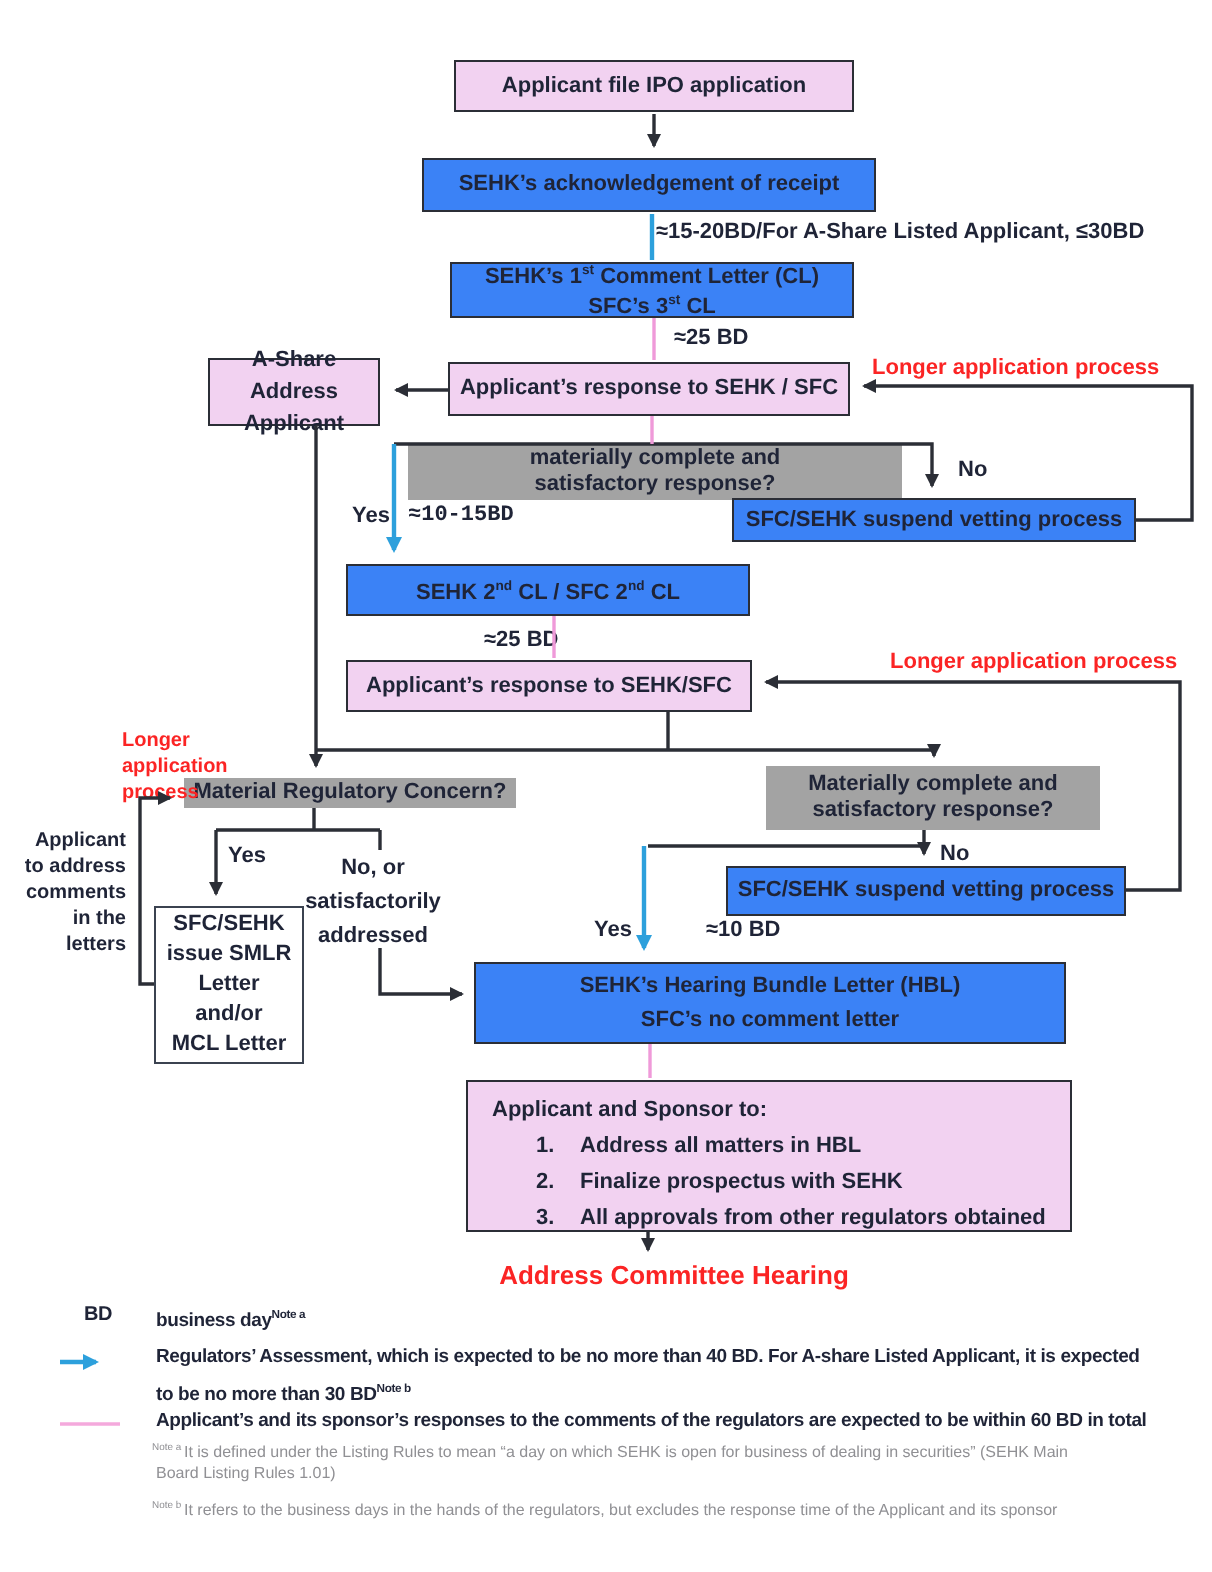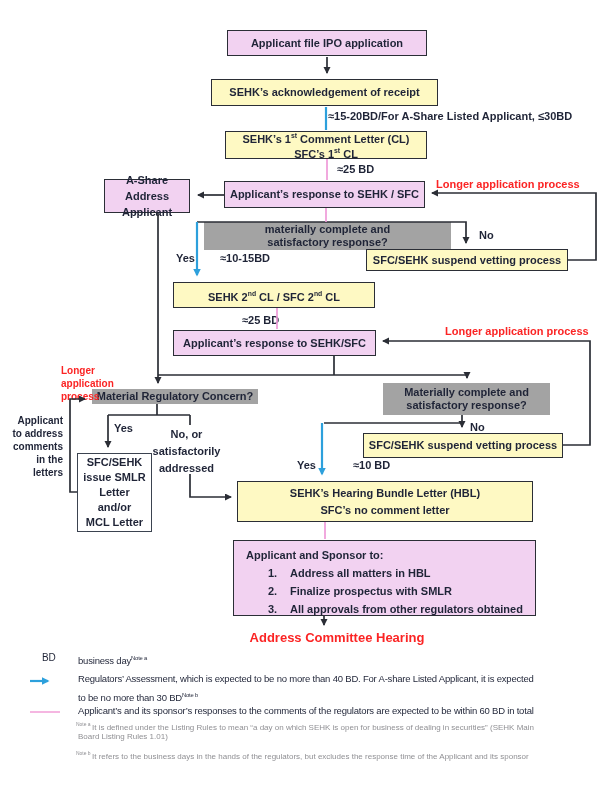--- a/index.html
+++ b/index.html
@@ -2,58 +2,58 @@
 <html><head>
 <meta charset="utf-8">
 <style>
   html,body{margin:0;padding:0;background:#ffffff;}
   #canvas{position:relative;width:606px;height:786px;background:#ffffff;overflow:hidden;
           font-family:"Liberation Sans","DejaVu Sans",sans-serif;color:#1f2437;}
   .node{position:absolute;box-sizing:border-box;border:1.6px solid #2b2e36;
         display:flex;flex-direction:column;align-items:center;justify-content:center;
         text-align:center;font-weight:600;font-size:11px;line-height:13px;color:#1f2437;}
   .pink{background:#f2d2f1;}
-  .blue{background:#fef9c3;}
+  .blue{background:#3b82f6;}
   .white{background:#ffffff;}
   .yellow{position:absolute;box-sizing:border-box;background:#a3a3a3;border:none;
           display:flex;flex-direction:column;align-items:center;justify-content:center;
           text-align:center;font-weight:600;font-size:11px;line-height:13px;color:#1f2437;}
   .lbl{position:absolute;font-weight:600;font-size:11px;line-height:13px;color:#1f2437;white-space:nowrap;}
   .red{color:#fb2424;}
   .pre{white-space:pre-line;}
   .sup{font-size:0.62em;vertical-align:super;}
   .b{font-weight:800;}
   .cl-line{line-height:12.5px;}
   .hbl-line{line-height:17px;}
   #svg-layer{position:absolute;left:0;top:0;z-index:20;pointer-events:none;}
   .node,.yellow,.lbl{z-index:10;}
   .sponsor-box{align-items:flex-start;justify-content:flex-start;text-align:left;padding:8px 8px 0 12px;}
   .sp-item{display:flex;margin:5px 0 0 22px;}
   .sp-num{width:22px;flex:0 0 22px;}
   .hearing{position:absolute;font-weight:700;font-size:13px;color:#fb2424;text-align:center;white-space:nowrap;}
-  .leg{position:absolute;font-weight:400;font-size:9.5px;letter-spacing:-0.2px;line-height:12px;color:#1f2437;white-space:nowrap;}
+  .leg{position:absolute;font-weight:700;font-size:9.5px;letter-spacing:-0.2px;line-height:12px;color:#1f2437;white-space:nowrap;}
   .note{position:absolute;font-weight:400;font-size:8px;line-height:11px;color:#909094;white-space:nowrap;}
   .small-lbl{font-size:10px;}
 </style>
 </head>
 <body>
 
 <div id="canvas">
 
   <div class="node pink" style="left:227px;top:30px;width:200px;height:26px;">
     <span>Applicant file IPO application</span>
   </div>
 
   <div class="node blue" style="left:211px;top:79px;width:227px;height:27px;">
     <span>SEHK’s acknowledgement of receipt</span>
   </div>
 
   <div class="node blue" style="left:225px;top:131px;width:202px;height:28px;">
     <span class="cl-line"><span>SEHK’s 1</span><span class="sup">st</span><span> Comment Letter (</span><span class="b">CL</span><span>)</span></span>
-    <span class="cl-line"><span>SFC’s 1</span><span class="sup">st</span><span> CL</span></span>
+    <span class="cl-line"><span>SFC’s 3</span><span class="sup">st</span><span> CL</span></span>
   </div>
 
   <div class="node pink pre" style="left:104px;top:179px;width:86px;height:34px;line-height:16px;">
     <span class="pre">A-Share Address
 Applicant</span>
   </div>
 
   <div class="node pink" style="left:224px;top:181px;width:201px;height:27px;">
     <span>Applicant’s response to SEHK / SFC</span>
   </div>
@@ -102,36 +102,36 @@
   </div>
 
   <div class="node pink sponsor-box" style="left:233px;top:540px;width:303px;height:76px;">
     <div>Applicant and Sponsor to:</div>
     <div class="sp-item">
       <span class="sp-num">1.</span>
       <span>Address all matters in HBL</span>
     </div>
     <div class="sp-item">
       <span class="sp-num">2.</span>
-      <span>Finalize prospectus with SMLR</span>
+      <span>Finalize prospectus with SEHK</span>
     </div>
     <div class="sp-item">
       <span class="sp-num">3.</span>
       <span>All approvals from other regulators obtained</span>
     </div>
   </div>
 
   <div class="hearing" style="left:187px;top:630px;width:300px;">Address Committee Hearing</div>
 
   <div class="lbl" style="left:328px;top:110px;">≈15-20BD/For A-Share Listed Applicant, ≤30BD</div>
   <div class="lbl" style="left:337px;top:163px;">≈25 BD</div>
   <div class="lbl red" style="left:436px;top:178px;">Longer application process</div>
   <div class="lbl" style="left:479px;top:229px;">No</div>
   <div class="lbl" style="left:176px;top:252px;">Yes</div>
-  <div class="lbl" style="left:220px;top:252px;">≈10-15BD</div>
+  <div class="lbl" style="left:204px;top:252px;font-family:Liberation Mono, monospace;">≈10-15BD</div>
   <div class="lbl" style="left:242px;top:314px;">≈25 BD</div>
   <div class="lbl red" style="left:445px;top:325px;">Longer application process</div>
   <div class="lbl red pre small-lbl" style="left:23px;top:364px;line-height:13px;margin-left:38px;">Longer
 application
 process</div>
   <div class="lbl pre small-lbl" style="left:10px;top:414px;width:53px;text-align:right;line-height:13px;">Applicant
 to address
 comments
 in the
 letters</div>

